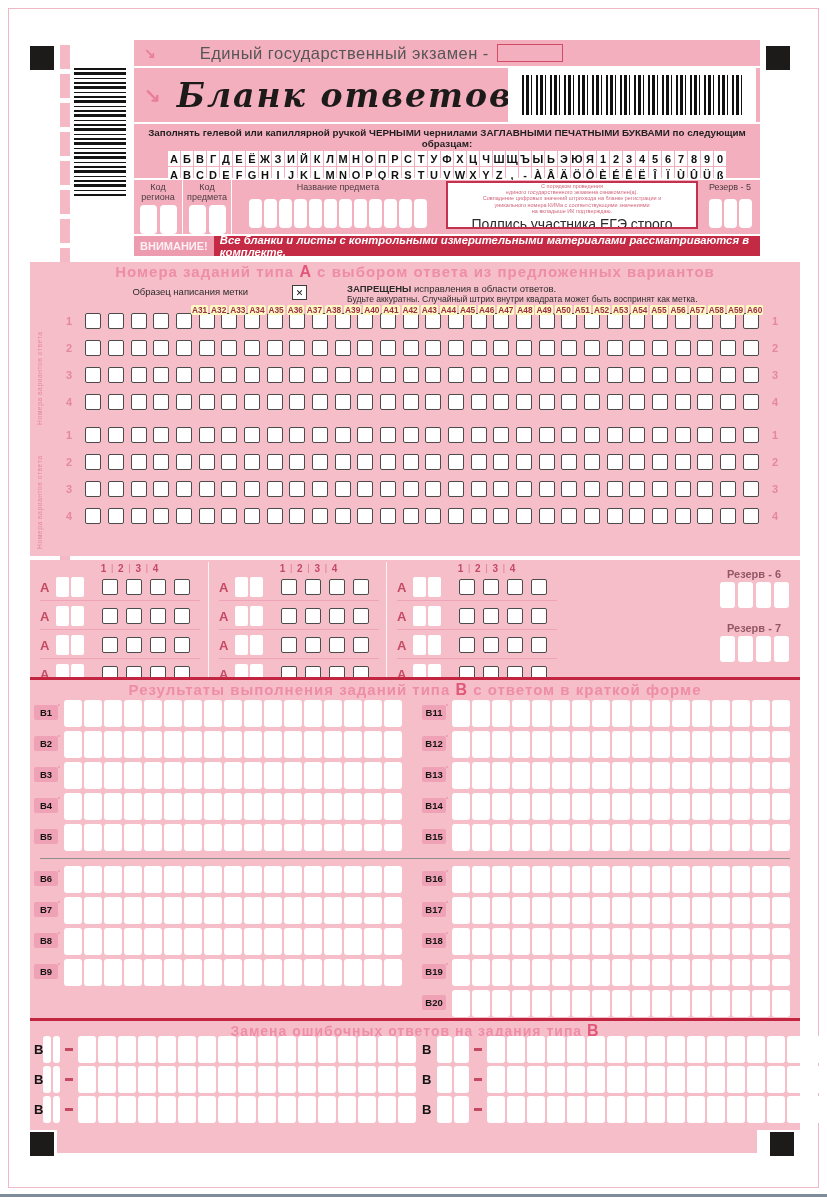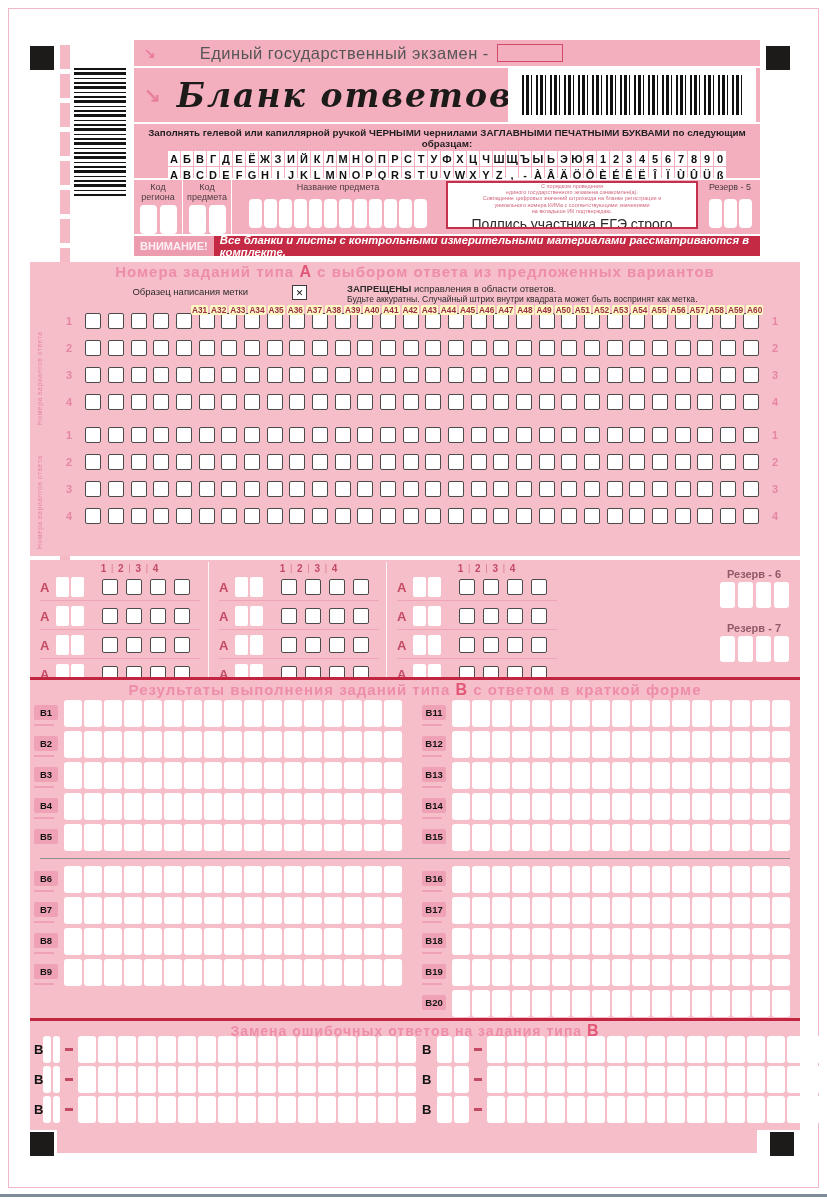--- a/index.html
+++ b/index.html
@@ -88,21 +88,21 @@
   .arep-gap{width:12px;}
   .arep-row .cb{margin:0 4px;}
   .reserve-col{width:92px;text-align:center;}
   .rlabel{font-size:11px;color:#925866;font-weight:bold;}
   .rcells{display:flex;justify-content:center;margin-top:2px;}
   .rcell{width:15px;height:26px;background:#fff;border-radius:3px;margin:0 1.5px;}
   .divider{position:absolute;left:30px;width:770px;height:3px;background:#c2253f;}
   
   .bcol{position:absolute;top:20px;}
   .brow{display:flex;align-items:flex-start;margin-bottom:4px;height:27px;}
-  .blabelwrap{width:26px;margin-right:4px;display:flex;flex-direction:column;align-items:flex-start;}
+  .blabelwrap{width:26px;margin-right:4px;display:flex;align-items:flex-start;}
   .bchip{min-width:22px;height:15px;background:#efa2b5;color:#141414;font-size:9.5px;font-weight:bold;
          display:flex;align-items:center;justify-content:center;border-radius:2px;padding:0 1px;margin-top:5px;}
   .bdash{width:20px;height:2px;background:#efa2b5;margin-top:4px;}
   .bcells{display:flex;}
   .bcell{width:18px;height:27px;background:#fff;border-radius:3px;margin-right:2px;}
   .bsep{position:absolute;left:10px;right:10px;top:178px;height:1px;background:#8f8f8f;}
   .bspacer{height:11px;}
   
   .brep-rows{position:absolute;left:0;top:15px;right:0;}
   .brep-line{display:flex;margin-bottom:3px;height:27px;}

